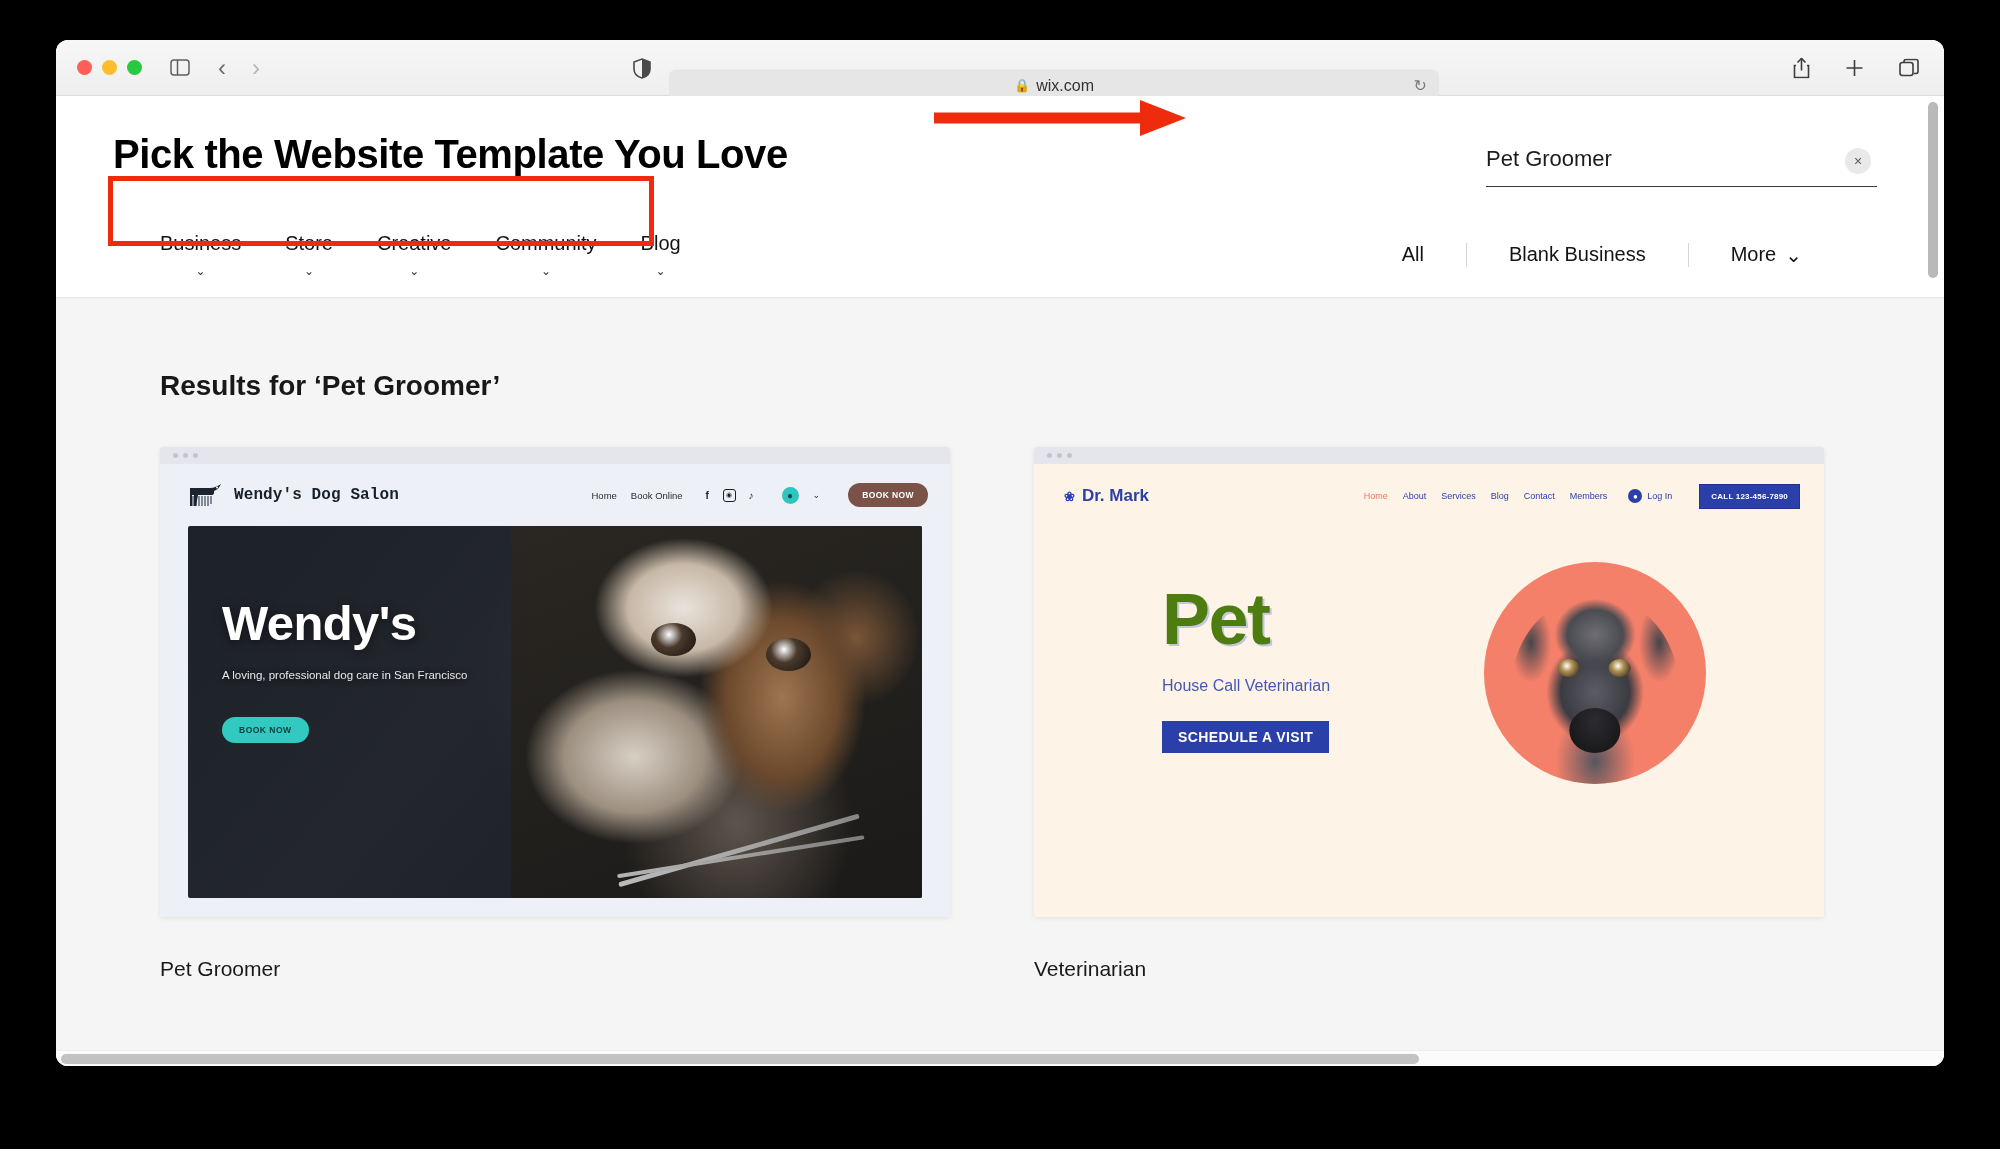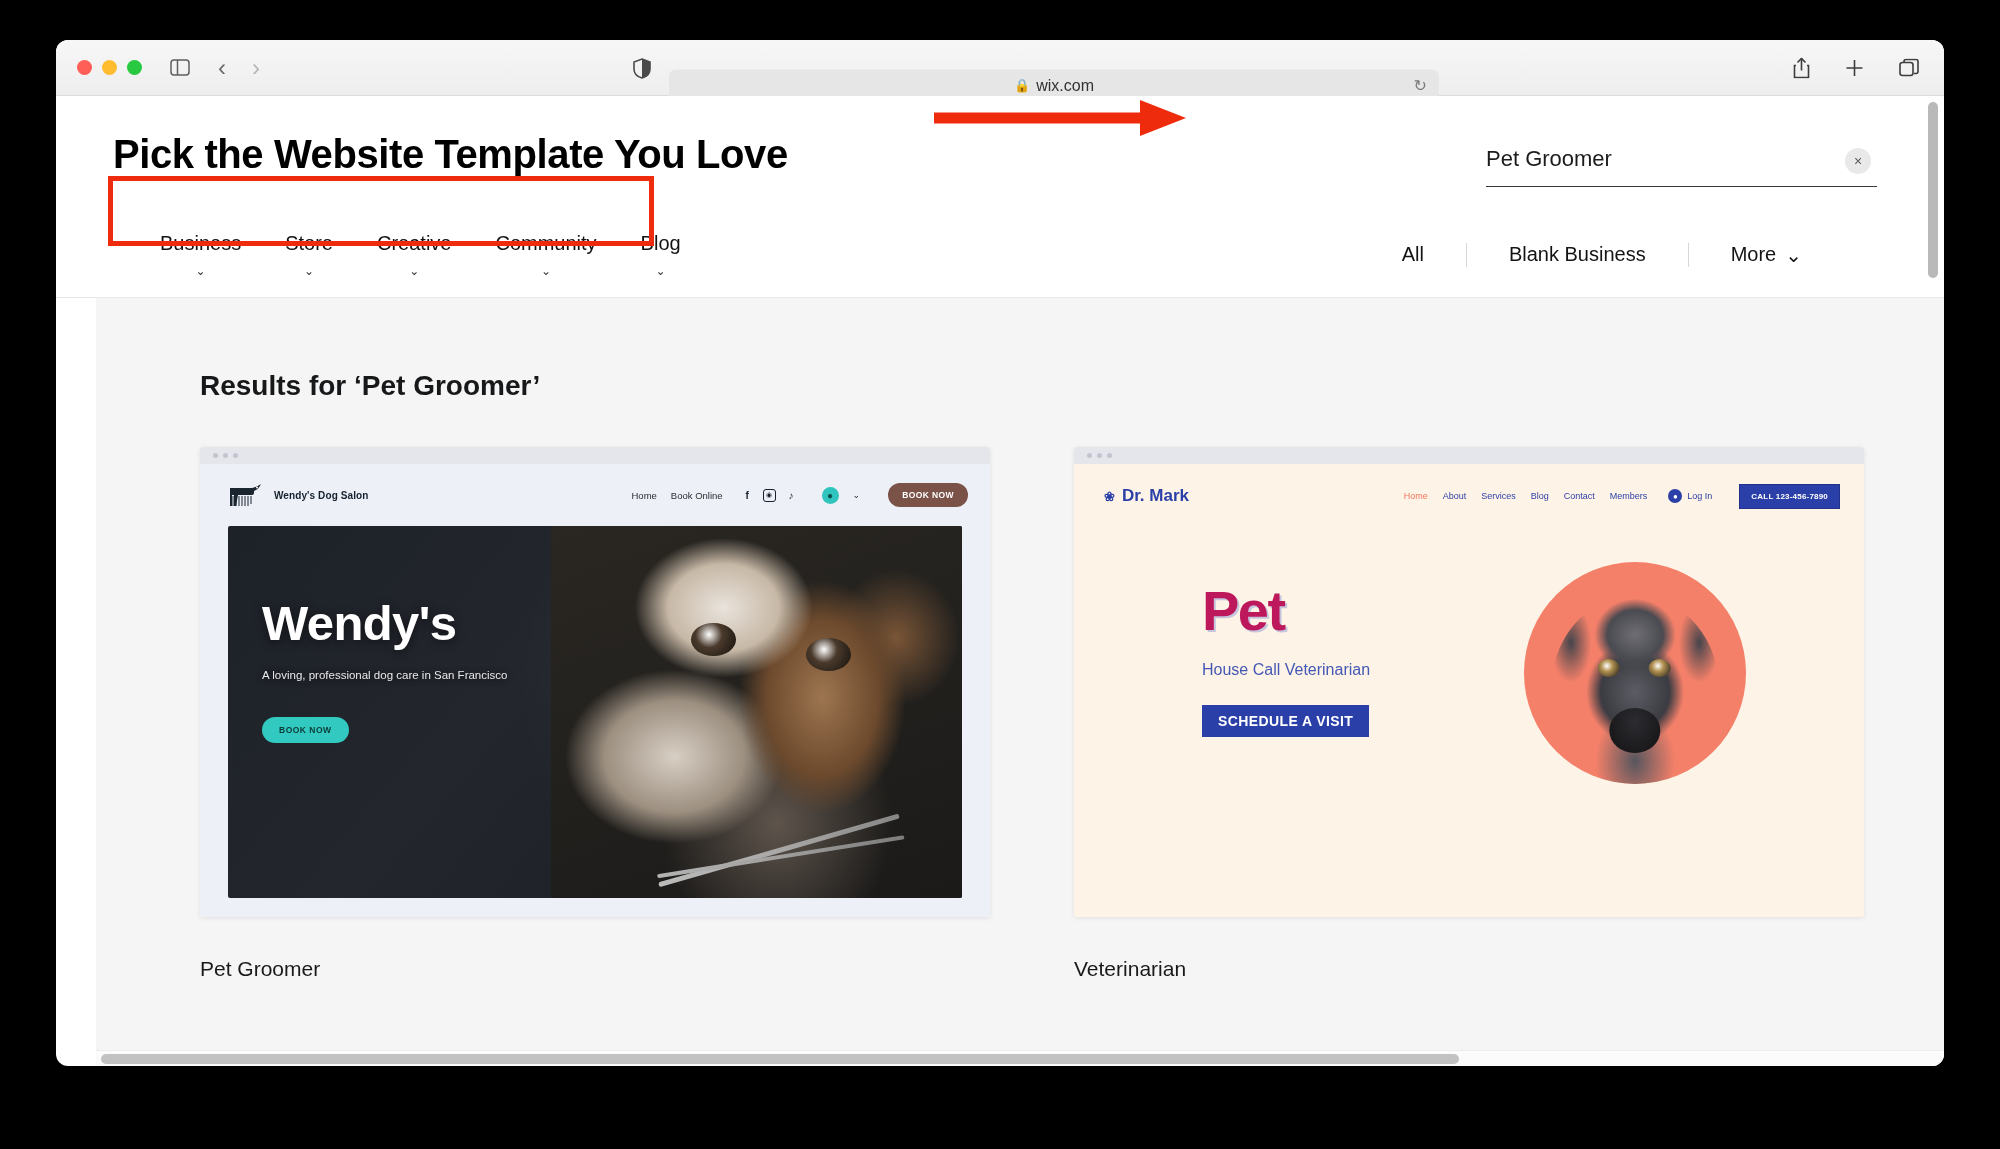--- a/index.html
+++ b/index.html
@@ -117,21 +117,20 @@
     padding: 0 42px; display: flex; align-items: center; gap: 9px;
   }
   .catnav-right .divider { width: 1px; height: 24px; background: #d6d6d6; }
 
   
   .content {
     position: relative;
     height: 768px;
     background: #f5f5f5;
     overflow: hidden;
-    margin-left: 40px;
   }
   .results-heading {
     margin: 72px 0 0 104px;
     font-size: 28px; font-weight: 700; color: #17181a;
   }
 
   .cards {
     display: flex; gap: 84px;
     margin: 45px 0 0 104px;
   }
@@ -154,22 +153,23 @@
 
   
   .t1 { background: #eef0f8; height: 453px; position: relative; }
   .t1-head {
     height: 62px; display: flex; align-items: center;
     padding: 0 22px 0 28px;
   }
   .t1-logo { display: flex; align-items: center; gap: 10px; }
   .dog-logo { width: 36px; height: 22px; position: relative; }
   .t1-brand {
-    font-size: 10px; font-weight: 700; color: #15202b;
+    font-size: 16px; font-weight: 700; color: #15202b;
     letter-spacing: .1px;
+    font-family: Liberation Mono, monospace;
   }
   .t1-nav {
     margin-left: auto; display: flex; align-items: center; gap: 14px;
     font-size: 9.5px; color: #2c2c2c;
   }
   .t1-soc { display: flex; align-items: center; gap: 9px; margin-left: 4px; }
   .soc {
     width: 13px; height: 13px; display: flex; align-items: center;
     justify-content: center; font-size: 10px; color: #15202b;
   }
@@ -262,21 +262,21 @@
     color:#fff; font-size:8px;
   }
   .t2-call {
     margin-left: 12px; background: #2b3fa8; color: #fff;
     font-size: 8px; font-weight: 700; letter-spacing: .2px;
     padding: 7px 11px; border: 1.5px solid #22318a;
   }
   .t2-body { position: relative; height: 389px; }
   .t2-copy { position: absolute; left: 128px; top: 56px; }
   .t2-h1 {
-    font-size: 56px; font-weight: 700; color: #be185d;
+    font-size: 72px; font-weight: 700; color: #4d7c0f;
     line-height: .98; letter-spacing: -1.5px;
     text-shadow: 2px 2px 0 rgba(56,80,201,.28);
   }
   .t2-sub { margin-top: 22px; font-size: 16px; color: #4458b5; }
   .t2-btn {
     margin-top: 26px; display: inline-block;
     background: #2b3fa8; color: #fff;
     font-size: 14px; font-weight: 700; letter-spacing: .4px;
     padding: 8px 16px;
   }

